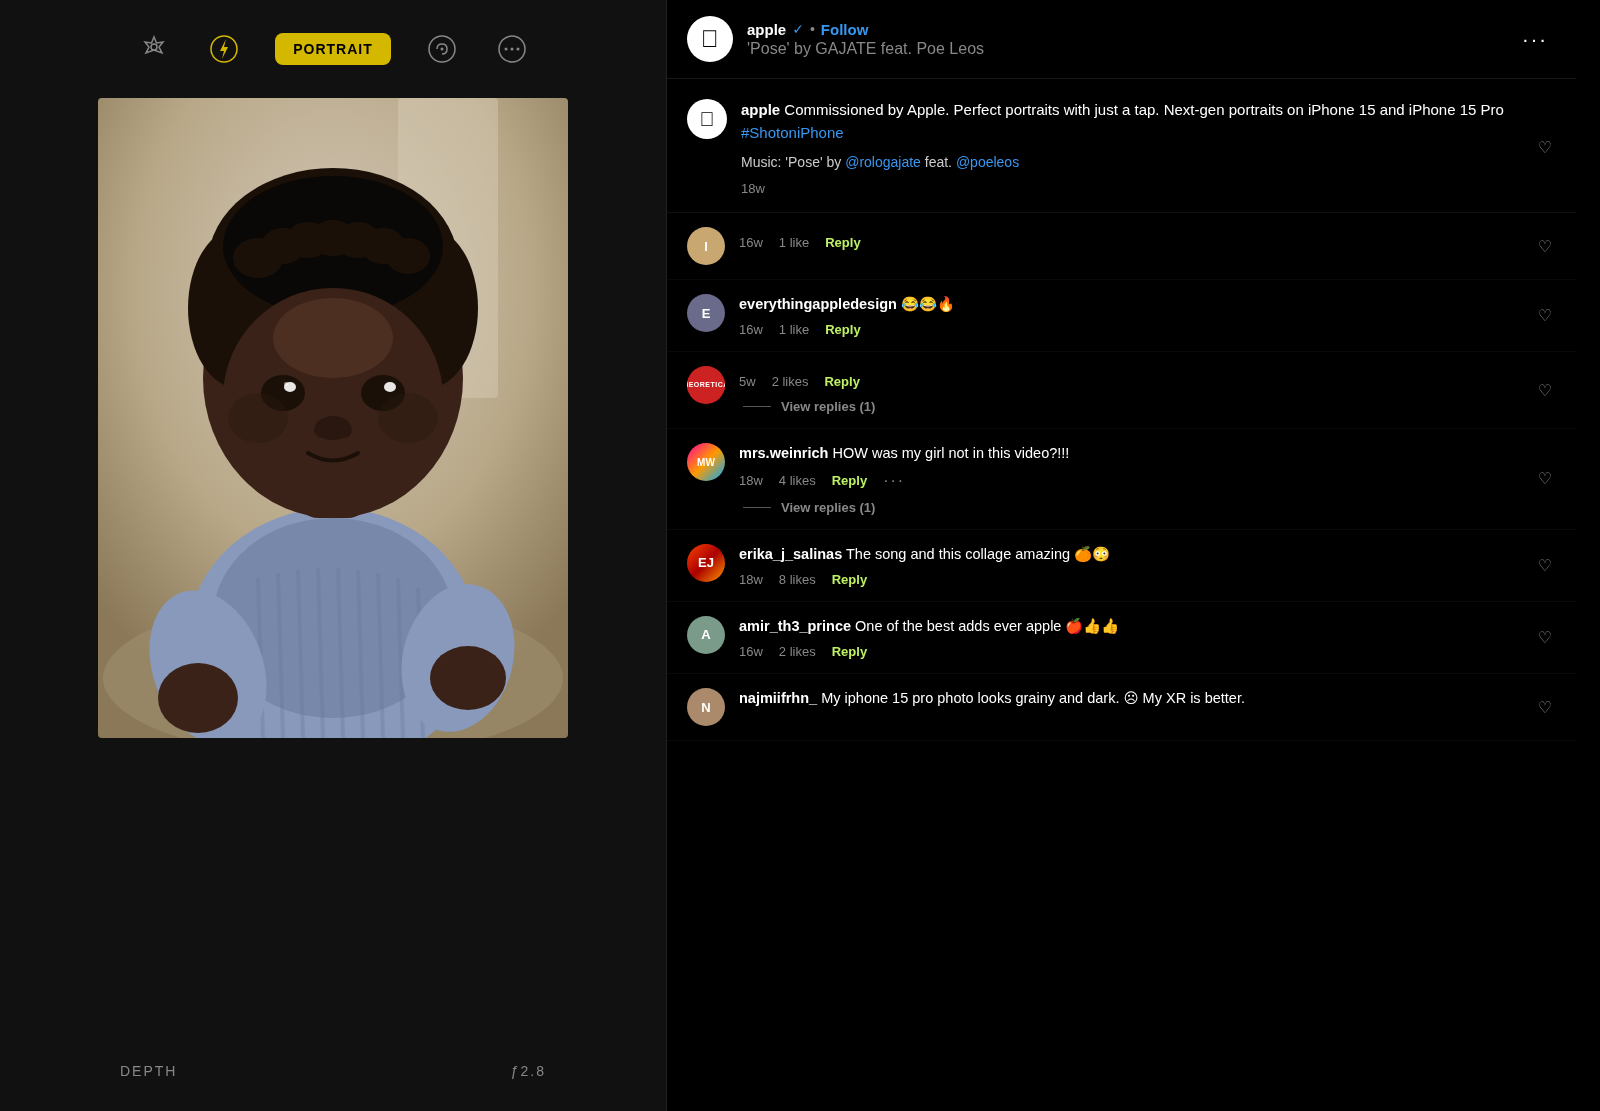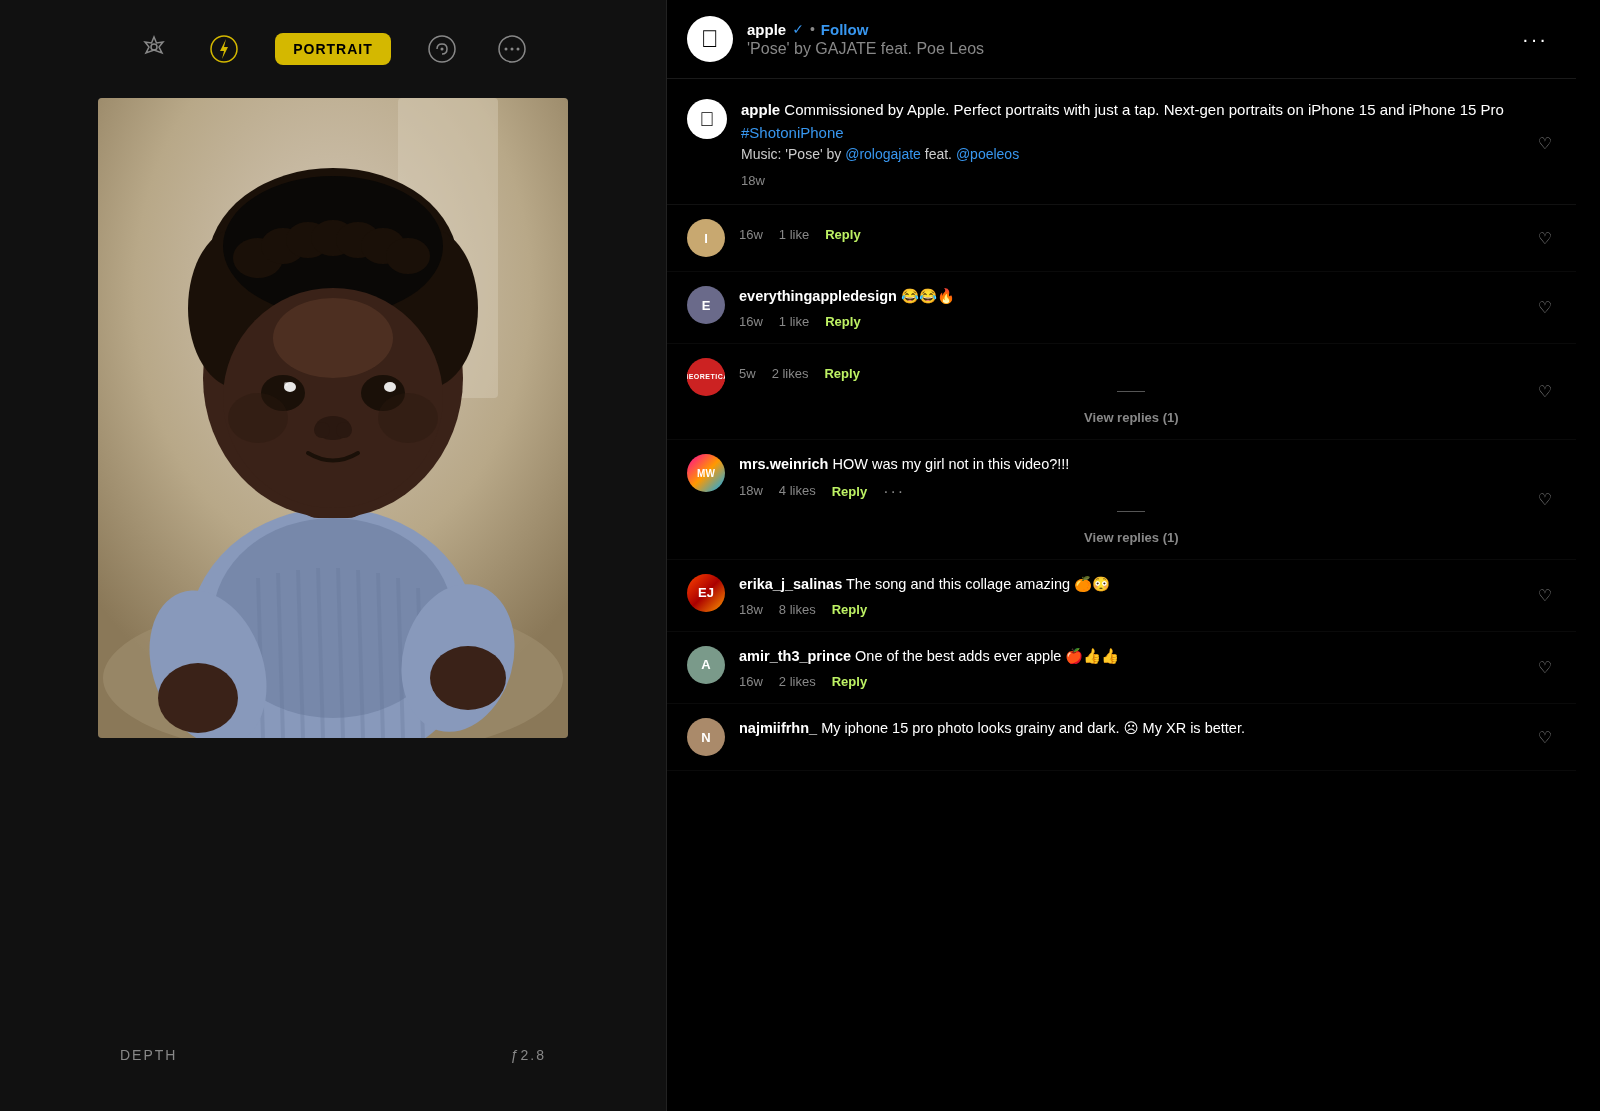--- a/index.html
+++ b/index.html
@@ -72,21 +72,21 @@
       overflow: hidden;
     }
 
     .baby-portrait svg {
       width: 100%;
       height: 100%;
     }
 
     .depth-info {
       position: absolute;
-      bottom: 48px;
+      bottom: 32px;
       left: 0;
       right: 0;
       display: flex;
       justify-content: space-between;
       padding: 0 120px;
       color: #888;
       font-size: 14px;
       letter-spacing: 2px;
     }
 
@@ -221,20 +221,21 @@
     .hashtag {
       color: #3897f0;
     }
 
     .mention {
       color: #3897f0;
     }
 
     .comment-meta {
       display: flex;
+      align-items: center;
       gap: 16px;
       margin-top: 8px;
     }
 
     .comment-time {
       color: #888;
       font-size: 13px;
     }
 
     .comment-likes {
@@ -291,24 +292,23 @@
       color: #888;
       font-size: 16px;
       cursor: pointer;
       padding: 4px;
       align-self: center;
     }
 
     .view-replies-row {
       display: flex;
       align-items: center;
-      gap: 18px;
+      gap: 10px;
       margin-top: 10px;
       padding-left: 4px;
-      flex-direction: column;
     }
 
     .reply-line {
       width: 28px;
       height: 1px;
       background: #555;
     }
 
     .view-replies-btn {
       color: #888;
@@ -505,21 +505,21 @@
 
     <div class="main-post-comment">
       <div class="comment-avatar">
         <span style="font-size:20px;color:#000;"></span>
       </div>
       <div class="comment-content">
         <div class="comment-text">
           <span class="comment-username">apple</span><span> Commissioned by Apple. Perfect portraits with just a tap. Next-gen portraits on iPhone 15 and iPhone 15 Pro</span><br>
           <span class="hashtag">#ShotoniPhone</span>
         </div>
-        <div class="comment-text" style="color:#ccc;font-size:14px;">
+        <div class="comment-text" style="margin-top:8px;color:#ccc;font-size:14px;">
           <span>Music: 'Pose' by </span><span class="mention">@rologajate</span><span> feat. </span><span class="mention">@poeleos</span>
         </div>
         <div class="comment-meta">
           <span class="comment-time">18w</span>
         </div>
       </div>
       <div class="like-icon">♡</div>
     </div>
 
     <div class="comment-row">

